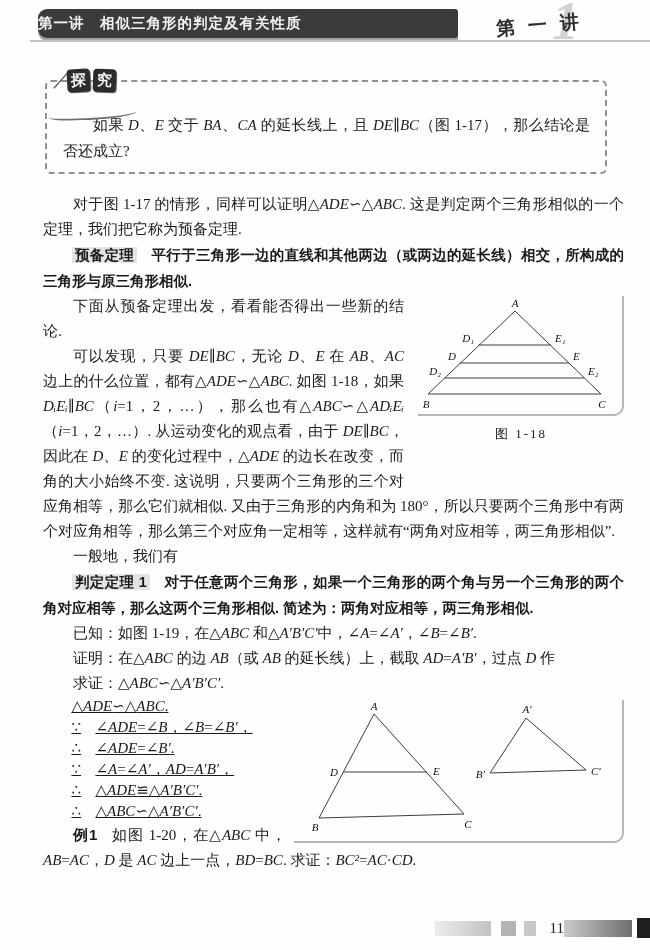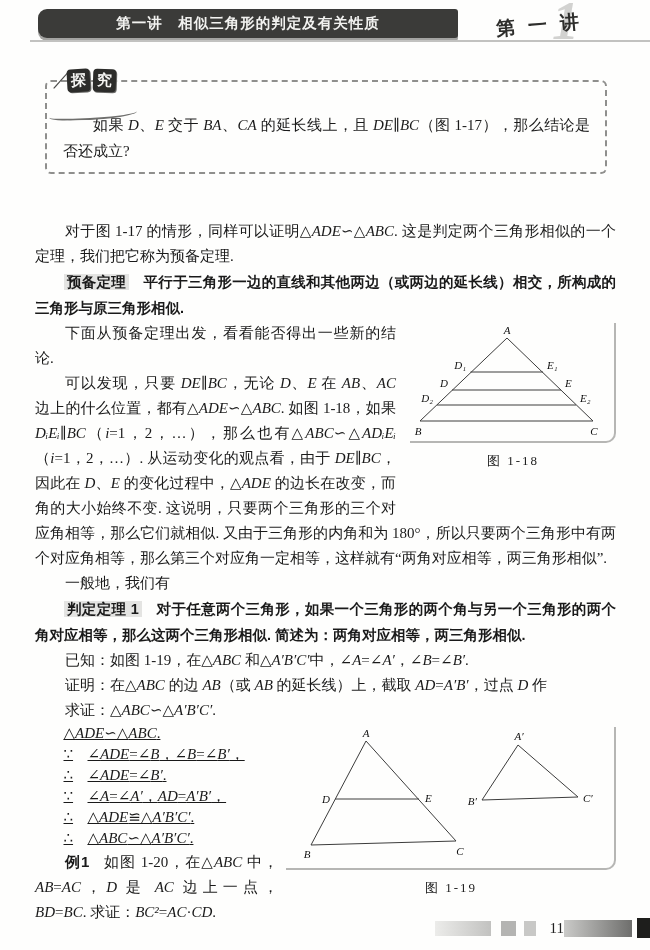--- a/index.html
+++ b/index.html
@@ -1,42 +1,42 @@
 <!DOCTYPE html>
 <html><head>
 <meta charset="utf-8">
 <style>
   html,body{margin:0;padding:0;}
   .page{position:relative;width:650px;height:950px;background:#fefefd;overflow:hidden;
         font-family:"Liberation Serif","DejaVu Serif",serif;color:#1a1a1a;}
   
   .chapter-bar{position:absolute;left:38px;top:9px;width:420px;height:29px;background:#3b3b39;
         border-radius:9px 3px 3px 9px;box-shadow:0 3px 0 #a3a3a1;
-        display:flex;align-items:center;justify-content:center;
+        display:flex;align-items:center;justify-content:flex-start;
         font-family:"Liberation Sans","DejaVu Sans",sans-serif;font-weight:bold;
         color:#f2f2f0;font-size:14.5px;letter-spacing:1px;}
   .header-rule{position:absolute;left:30px;top:40px;width:620px;height:2px;background:#c2c2c0;}
   .side-chapter{position:absolute;left:490px;top:0;width:150px;height:46px;}
   .big-one{position:absolute;left:62px;top:-10px;font-size:54px;font-style:italic;font-weight:bold;color:#d2d2d0;}
   .side-text{position:absolute;left:6px;top:12px;font-size:19px;font-weight:bold;letter-spacing:13px;
         transform:rotate(-5deg);color:#2e2e2c;white-space:nowrap;}
   
   .explore-box{position:absolute;left:45px;top:80px;width:558px;height:90px;
         border:2px dashed #8f8f8d;border-radius:6px;}
   .explore-title{position:absolute;top:-16px;left:12px;display:flex;align-items:center;}
   .brush-slash{font-size:28px;color:#4a4a48;margin-right:3px;transform:rotate(6deg);line-height:1;}
   .tile{background:#2c2c2a;color:#f4f4f2;font-family:"Liberation Sans","DejaVu Sans",sans-serif;
         font-weight:bold;font-size:15px;padding:2px 4px;border-radius:4px;margin-right:3px;
         box-shadow:1px 1px 0 #6a6a68;display:inline-block;}
   .tile-1{transform:rotate(-3deg);} .tile-2{transform:rotate(2deg);}
   .swoosh{position:absolute;top:27px;left:2px;width:88px;height:9px;border-bottom:2px solid #6f6f6d;
         border-radius:0 0 80% 40%;transform:rotate(-2deg);}
   .explore-text{margin:30px 15px 0 16px;text-indent:2em;font-size:15px;line-height:26px;text-align:justify;}
   
-  .flow{position:absolute;left:35px;top:192px;width:581px;font-size:15px;line-height:25px;text-align:justify;margin-top:27px;}
+  .flow{position:absolute;left:43px;top:192px;width:581px;font-size:15px;line-height:25px;text-align:justify;}
   .flow p{margin:0;}
   .indent{text-indent:2em;}
   .thm{font-family:"Liberation Sans","DejaVu Sans",sans-serif;font-weight:bold;font-size:14.5px;line-height:26px;}
   .thm-label{background:#e4e4e2;padding:0 3px;margin-right:1em;}
   i{font-family:"Liberation Serif","DejaVu Serif",serif;}
   
   figure{margin:0;}
   .fig18{float:right;width:206px;margin:2px 0 28px 14px;}
   .fig19{float:right;width:330px;margin:4px 0 4px 8px;}
   .fig-frame{border-right:2px solid #b6b6b4;border-bottom:2px solid #b6b6b4;
@@ -135,21 +135,20 @@
           <text x="80" y="10" text-anchor="middle">A</text>
           <text x="44" y="76" text-anchor="end">D</text>
           <text x="139" y="75" text-anchor="start">E</text>
           <text x="21" y="131" text-anchor="middle">B</text>
           <text x="174" y="128" text-anchor="middle">C</text>
           <text x="233" y="13" text-anchor="middle">A′</text>
           <text x="191" y="78" text-anchor="end">B′</text>
           <text x="297" y="75" text-anchor="start">C′</text>
         </svg>
       </div>
-      <figcaption>图 1-19</figcaption>
     </figure>
 
 
     <div class="proof">
       <div class="proof-line">
           <span>△<i>ADE</i>∽△<i>ABC</i>.</span>
         </div>
       <div class="proof-line">
           <span class="proof-mark">∵</span>
           <span>∠<i>ADE</i>=∠<i>B</i>，∠<i>B</i>=∠<i>B′</i>，</span>

